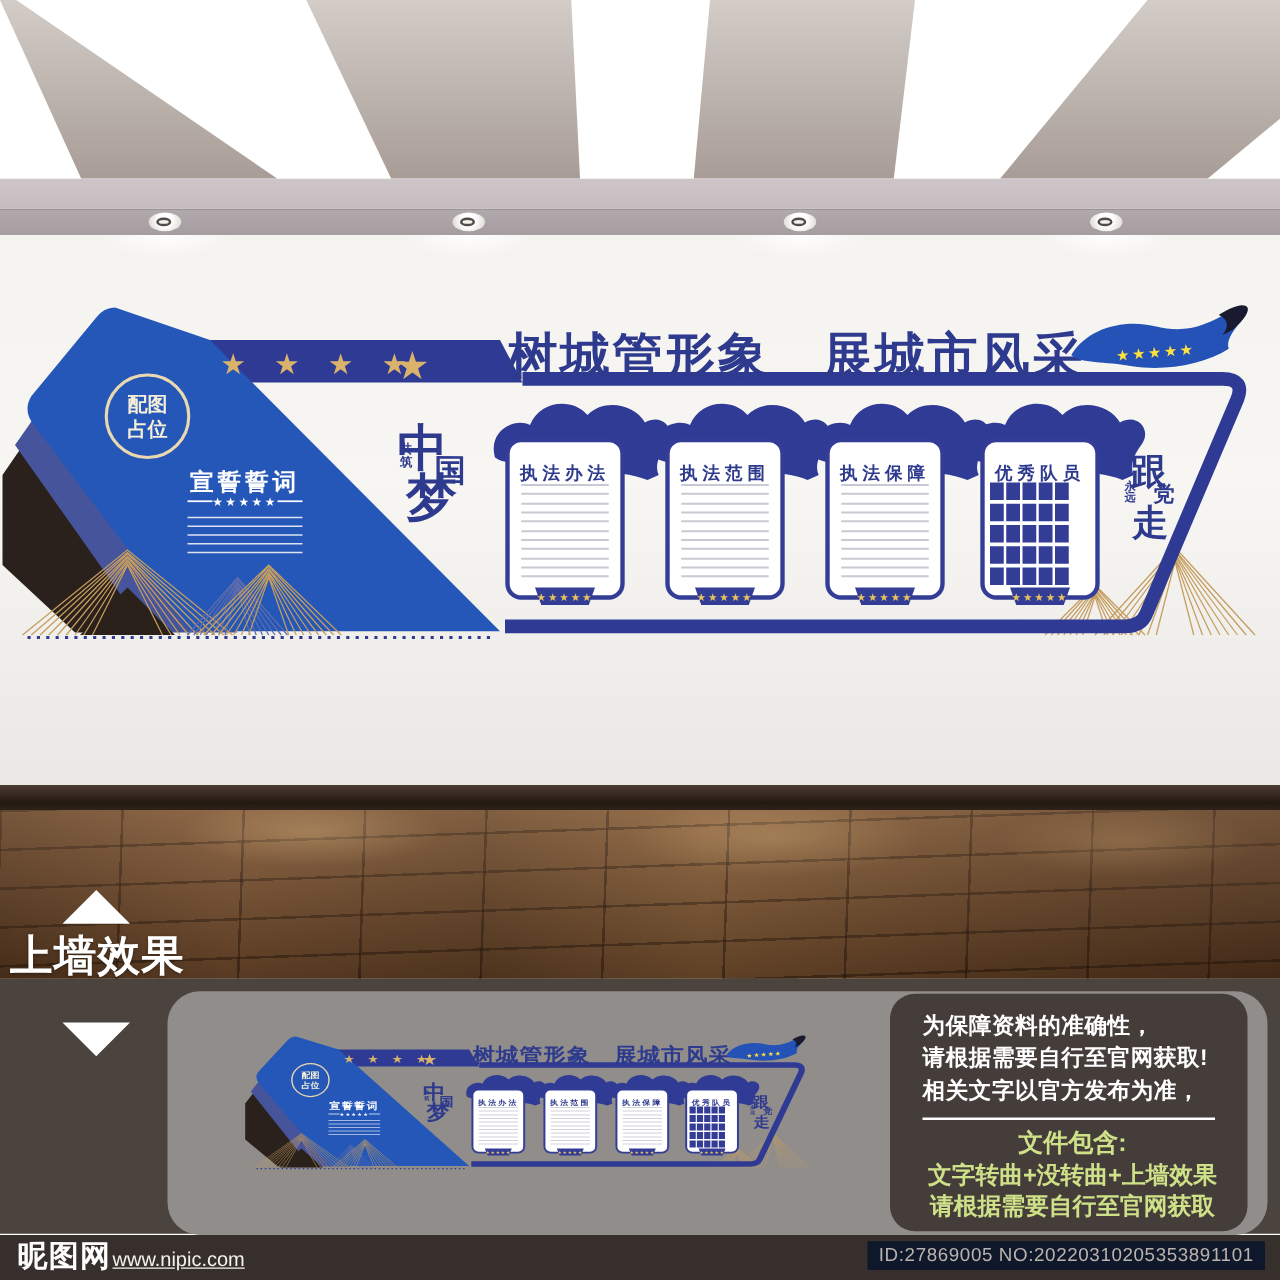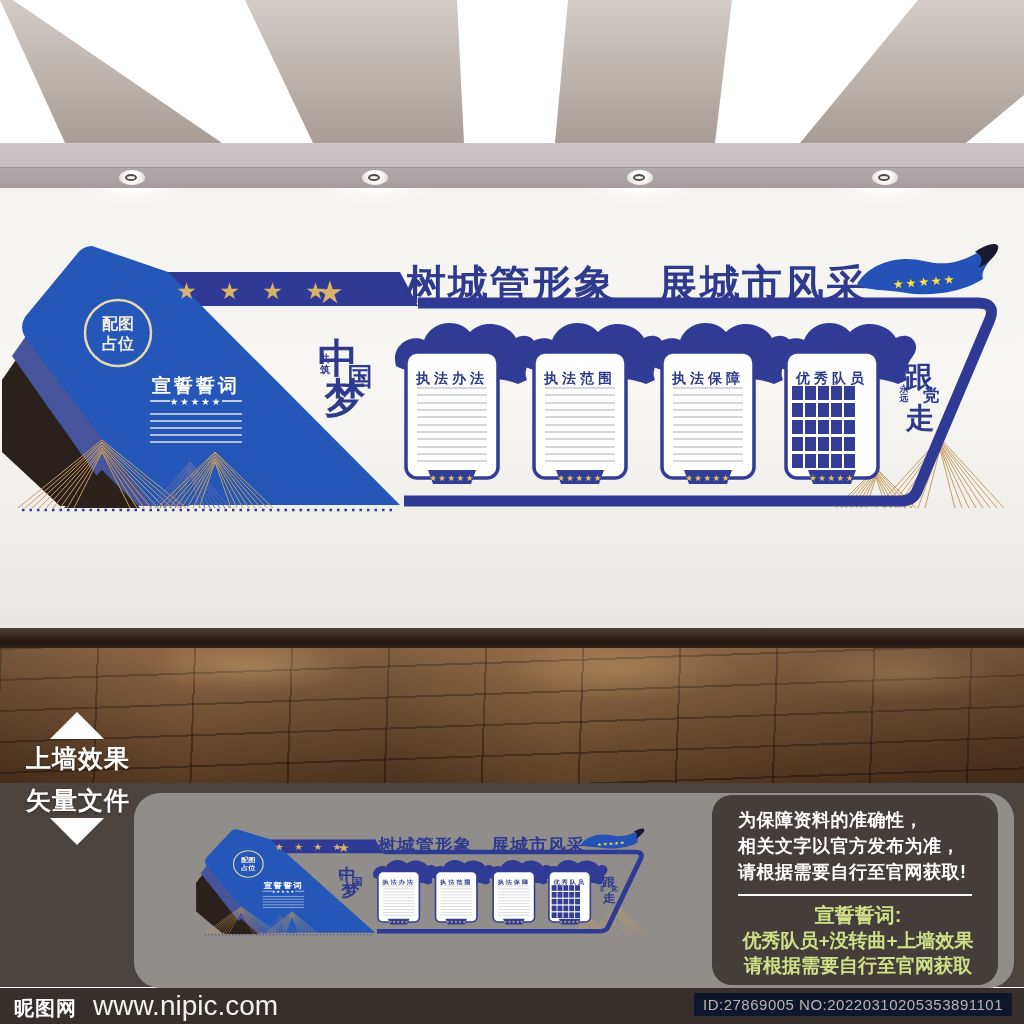--- a/index.html
+++ b/index.html
@@ -45,28 +45,28 @@
   .notice-panel{position:absolute;left:712px;top:12px;width:286px;height:190px;border-radius:20px;background:#443d39;}
   .notice-content{position:absolute;left:26px;top:12px;width:240px;}
   .n-line{color:#ffffff;font-size:18px;font-weight:bold;line-height:26px;letter-spacing:.5px;white-space:nowrap;}
   .n-sep{width:234px;height:2px;background:#ffffff;margin:9px 0 7px 0;}
   .g-title{color:#cfe188;font-size:20px;font-weight:bold;text-align:center;line-height:25px;}
   .g-line{color:#cfe188;font-size:19px;font-weight:bold;text-align:center;line-height:25px;white-space:nowrap;}
 
   
   .tri-up{left:50px;top:712px;width:0;height:0;border-left:27px solid transparent;border-right:27px solid transparent;border-bottom:27px solid #ffffff;}
   .tri-down{left:50px;top:818px;width:0;height:0;border-left:27px solid transparent;border-right:27px solid transparent;border-top:27px solid #ffffff;}
-  .marker-label{left:0;top:742px;width:156px;text-align:center;color:#ffffff;font-size:25px;font-weight:bold;letter-spacing:1px;text-shadow:0 1px 3px rgba(0,0,0,.35);}
+  .marker-label{left:0;top:742px;width:156px;text-align:center;color:#ffffff;font-size:34px;font-weight:bold;letter-spacing:1px;text-shadow:0 1px 3px rgba(0,0,0,.35);}
   .marker-label.vec{top:784px;}
 
   
   .footer-bar{left:0;top:988px;width:1024px;height:36px;background:#362f2b;}
   .site-mark{position:absolute;left:14px;top:0;height:36px;line-height:36px;color:#ffffff;}
-  .site-logo{font-size:20px;font-weight:bold;letter-spacing:1px;}
-  .site-url{font-size:28px;margin-left:16px;color:#f4f2ef;}
+  .site-logo{font-size:24px;font-weight:bold;letter-spacing:1px;}
+  .site-url{font-size:16px;margin-left:1px;color:#f4f2ef;text-decoration:underline;}
   .id-badge{position:absolute;right:12px;top:5px;background:#0f172a;color:#bab3ad;font-size:15px;padding:3px 9px;letter-spacing:.5px;}
 
   .scene-svg{position:absolute;left:0;top:0;width:1024px;height:1024px;z-index:5;pointer-events:none;}
   .overlay{z-index:6;}
 </style>
 </head>
 <body>
 
 <div class="stage">
 
@@ -95,25 +95,25 @@
 
   <div class="abs wall"></div>
   <div class="abs baseboard"></div>
   <div class="abs floor"></div>
 
   <div class="abs bottom">
     <div class="gray-panel"></div>
     <div class="notice-panel">
       <div class="notice-content">
         <div class="n-line">为保障资料的准确性，</div>
+        <div class="n-line">请根据需要自行至官网获取!</div>
         <div class="n-line">相关文字以官方发布为准，</div>
-        <div class="n-line">请根据需要自行至官网获取!</div>
         <div class="n-sep"></div>
-        <div class="g-title">宣誓誓词:</div>
-        <div class="g-line">优秀队员+没转曲+上墙效果</div>
+        <div class="g-title">文件包含:</div>
+        <div class="g-line">文字转曲+没转曲+上墙效果</div>
         <div class="g-line">请根据需要自行至官网获取</div>
       </div>
     </div>
   </div>
 
   <svg class="scene-svg" viewBox="0 0 1024 1024">
     <defs>
       <g id="card-flag">
         <path d="M-10,14 C-16,-8 6,-18 18,-12 C26,-32 52,-34 64,-20 C78,-34 102,-28 110,-14
                  C124,-22 136,-8 127,4 C120,13 118,22 121,28 L112,32 C88,22 50,28 26,21
@@ -244,21 +244,20 @@
         </g>
       </g>
     </defs>
 
     <use href="#wall-design"></use>
     <use href="#wall-design" transform="translate(202,828) scale(0.45,0.40) translate(-15,-243)"></use>
   </svg>
 
   <div class="abs tri-up overlay"></div>
   <div class="abs marker-label overlay">上墙效果</div>
-  <div class="abs marker-label vec overlay">矢量文件</div>
   <div class="abs tri-down overlay"></div>
 
   <div class="abs footer-bar overlay">
     <div class="site-mark">
       <span class="site-logo">昵图网</span><span class="site-url">www.nipic.com</span>
     </div>
     <div class="id-badge">ID:27869005 NO:20220310205353891101</div>
   </div>
 
 </div>

